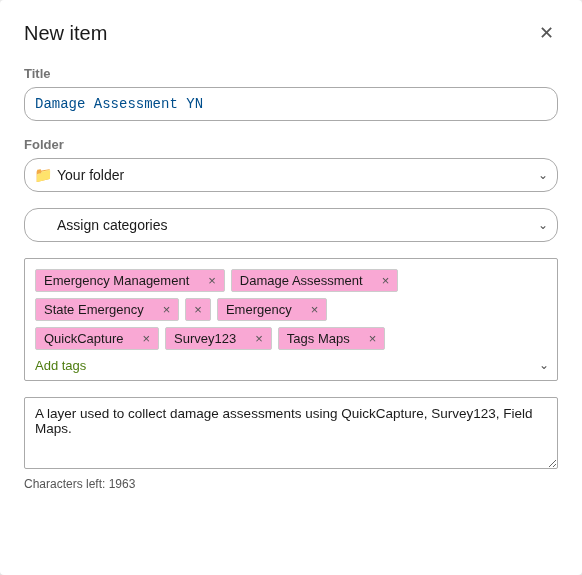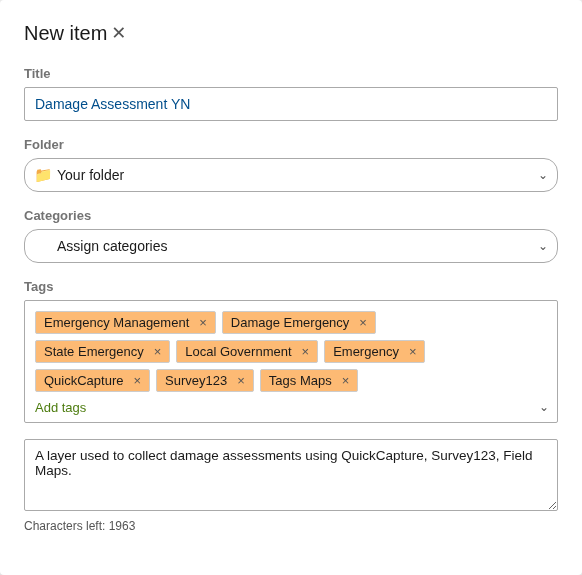--- a/index.html
+++ b/index.html
@@ -23,20 +23,21 @@
       min-height: 575px;
       border-radius: 4px;
       box-shadow: 0 4px 20px rgba(0,0,0,0.15);
       padding: 20px 24px 24px 24px;
       position: relative;
     }
 
     .dialog-header {
       display: flex;
       align-items: center;
+      justify-content: space-between;
       margin-bottom: 20px;
     }
 
     .dialog-title {
       font-size: 20px;
       font-weight: 400;
       color: #1a1a1a;
     }
 
     .close-btn {
@@ -60,25 +61,26 @@
       font-size: 13px;
       font-weight: 600;
       color: #737373;
       margin-bottom: 6px;
       display: block;
     }
 
     .text-input {
       width: 100%;
       border: 1px solid #aaa;
-      border-radius: 2px;
+      border-radius: 12px;
       padding: 8px 10px;
       font-size: 14px;
       color: #004e8c;
       outline: none;
+      font-family: Liberation Mono, monospace;
     }
 
     .select-input {
       width: 100%;
       border: 1px solid #aaa;
       border-radius: 14px;
       padding: 8px 10px;
       font-size: 14px;
       color: #1a1a1a;
       appearance: none;
@@ -126,22 +128,22 @@
     .tags-row {
       display: flex;
       flex-wrap: wrap;
       gap: 6px;
       margin-bottom: 6px;
     }
 
     .tag {
       display: inline-flex;
       align-items: center;
-      gap: 10px;
-      background: #fdba74;
+      gap: 19px;
+      background: #f9a8d4;
       border: 1px solid #ccc;
       border-radius: 2px;
       padding: 3px 8px;
       font-size: 13px;
       color: #1a1a1a;
     }
 
     .tag-remove {
       background: none;
       border: none;
@@ -211,49 +213,46 @@
     <div class="select-wrapper">
       <span class="folder-icon">📁</span>
       <select class="select-input">
         <option>Your folder</option>
       </select>
       <span class="chevron-icon">⌄</span>
     </div>
   </div>
 
   <div class="field-group">
-    <label class="field-label">Categories</label>
     <div class="select-wrapper">
       <select class="select-input">
         <option value="">Assign categories</option>
       </select>
       <span class="chevron-icon">⌄</span>
     </div>
   </div>
 
   <div class="field-group">
-    <label class="field-label">Tags</label>
     <div class="tags-container">
       <div class="tags-row">
         <span class="tag">
           <span>Emergency Management</span>
           <button class="tag-remove">×</button>
         </span>
         <span class="tag">
-          <span>Damage Emergency</span>
+          <span>Damage Assessment</span>
           <button class="tag-remove">×</button>
         </span>
       </div>
       <div class="tags-row">
         <span class="tag">
           <span>State Emergency</span>
           <button class="tag-remove">×</button>
         </span>
         <span class="tag">
-          <span>Local Government</span>
           <button class="tag-remove">×</button>
         </span>
         <span class="tag">
           <span>Emergency</span>
           <button class="tag-remove">×</button>
         </span>
         <span class="tags-chevron">⌄</span>
       </div>
       <div class="tags-row">
         <span class="tag">

